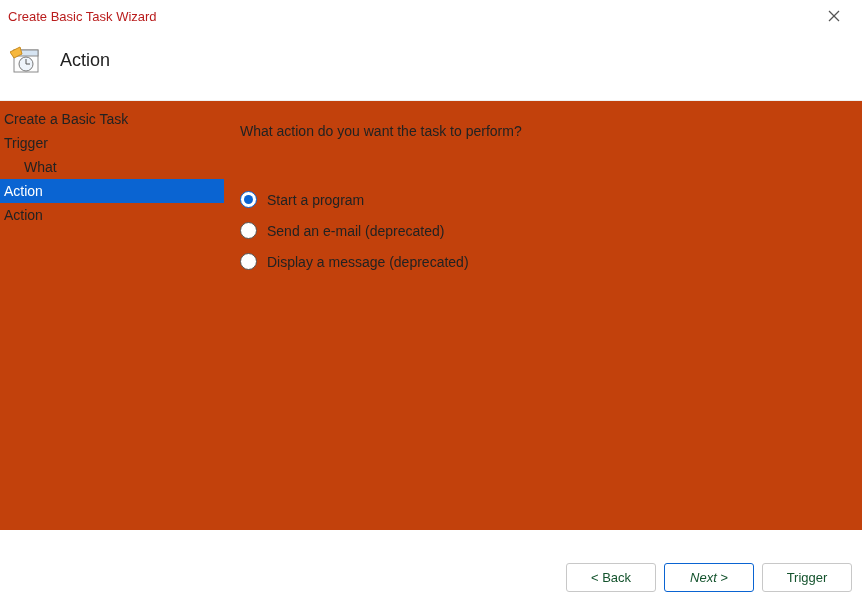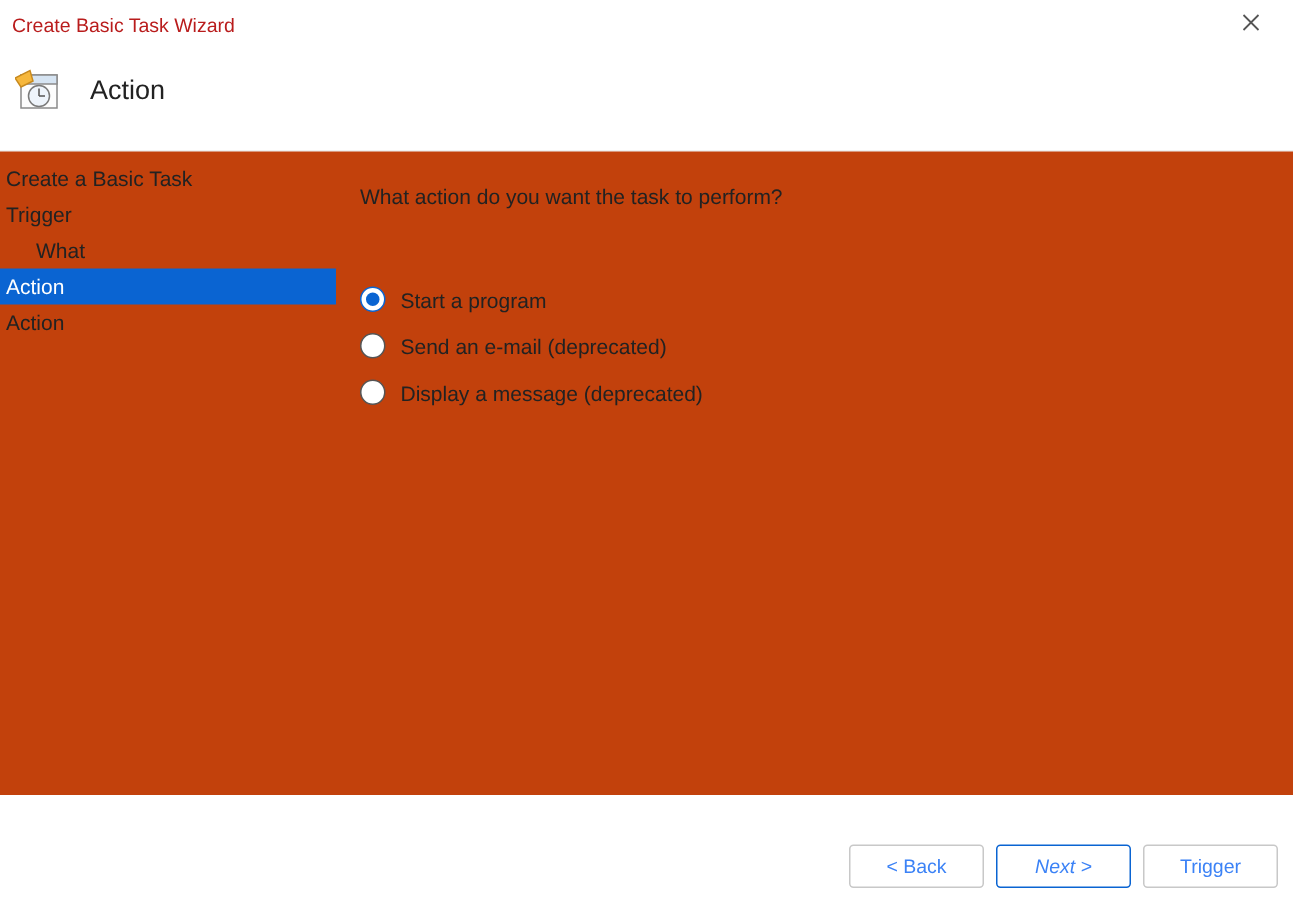--- a/index.html
+++ b/index.html
@@ -113,21 +113,21 @@
     }
     .btn {
       min-width: 90px;
       padding: 6px 18px;
       font-size: 13px;
       background: #ffffff;
       border: 1px solid #c8c8c8;
       border-radius: 3px;
       cursor: pointer;
       text-align: center;
-      color: #3b82f6;
+      color: #14532d;
     }
     .btn.default {
       border-color: #0a64d2;
       font-style: italic;
     }
   </style>
 </head>
 <body>
 
 <div class="titlebar">

